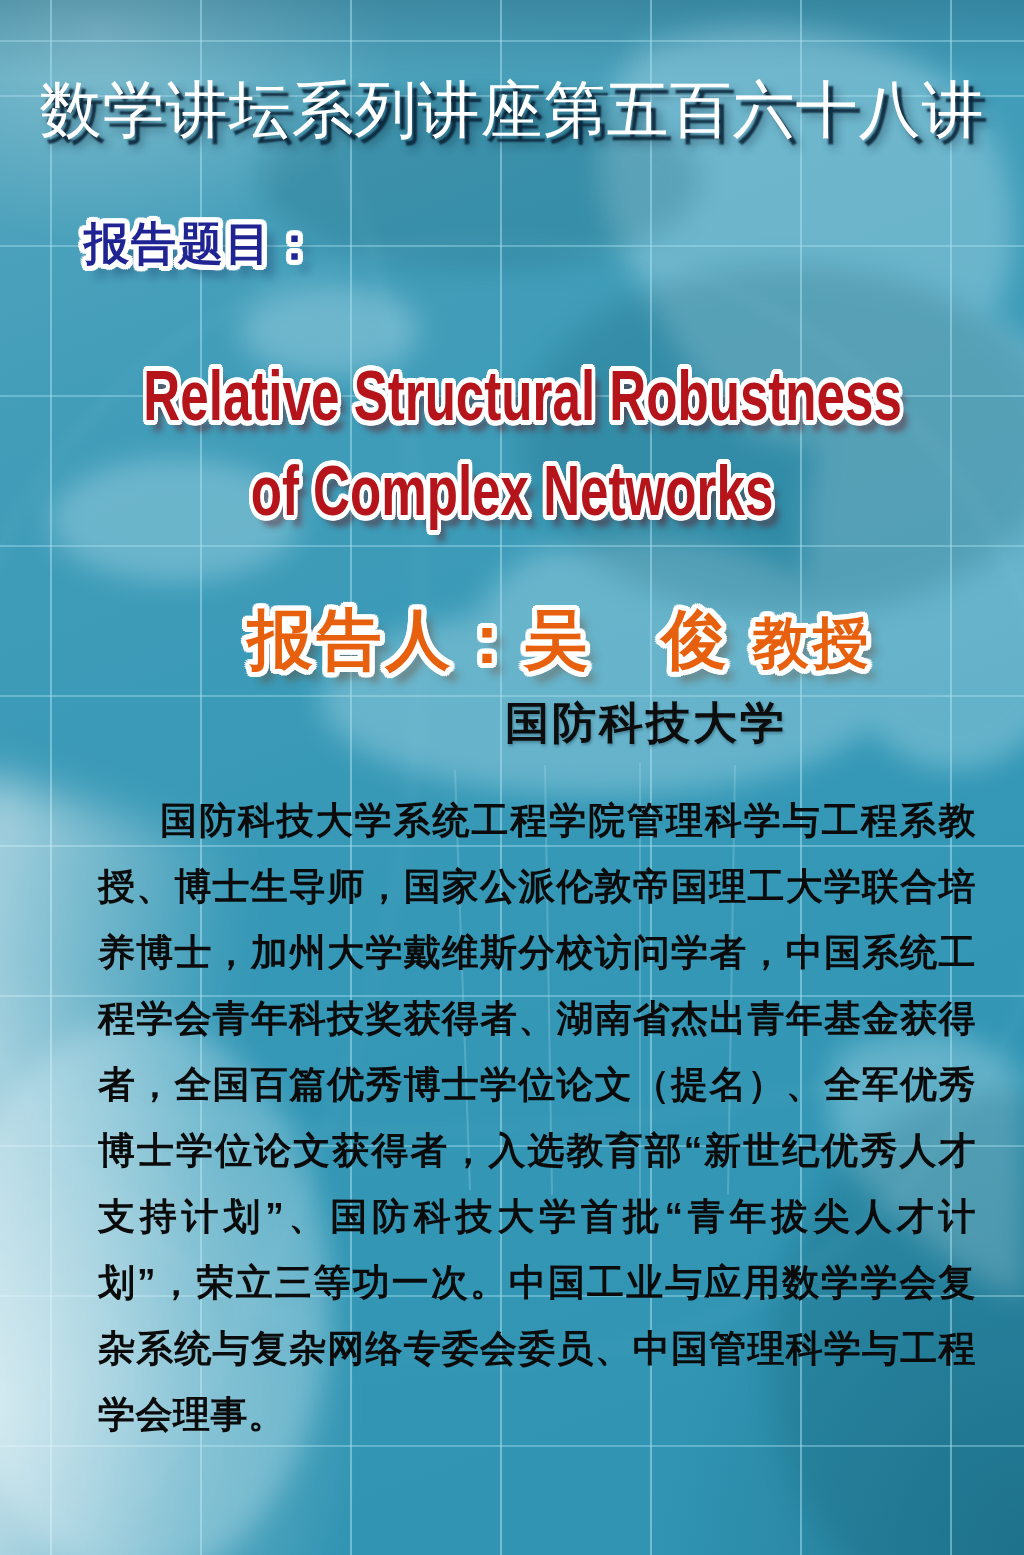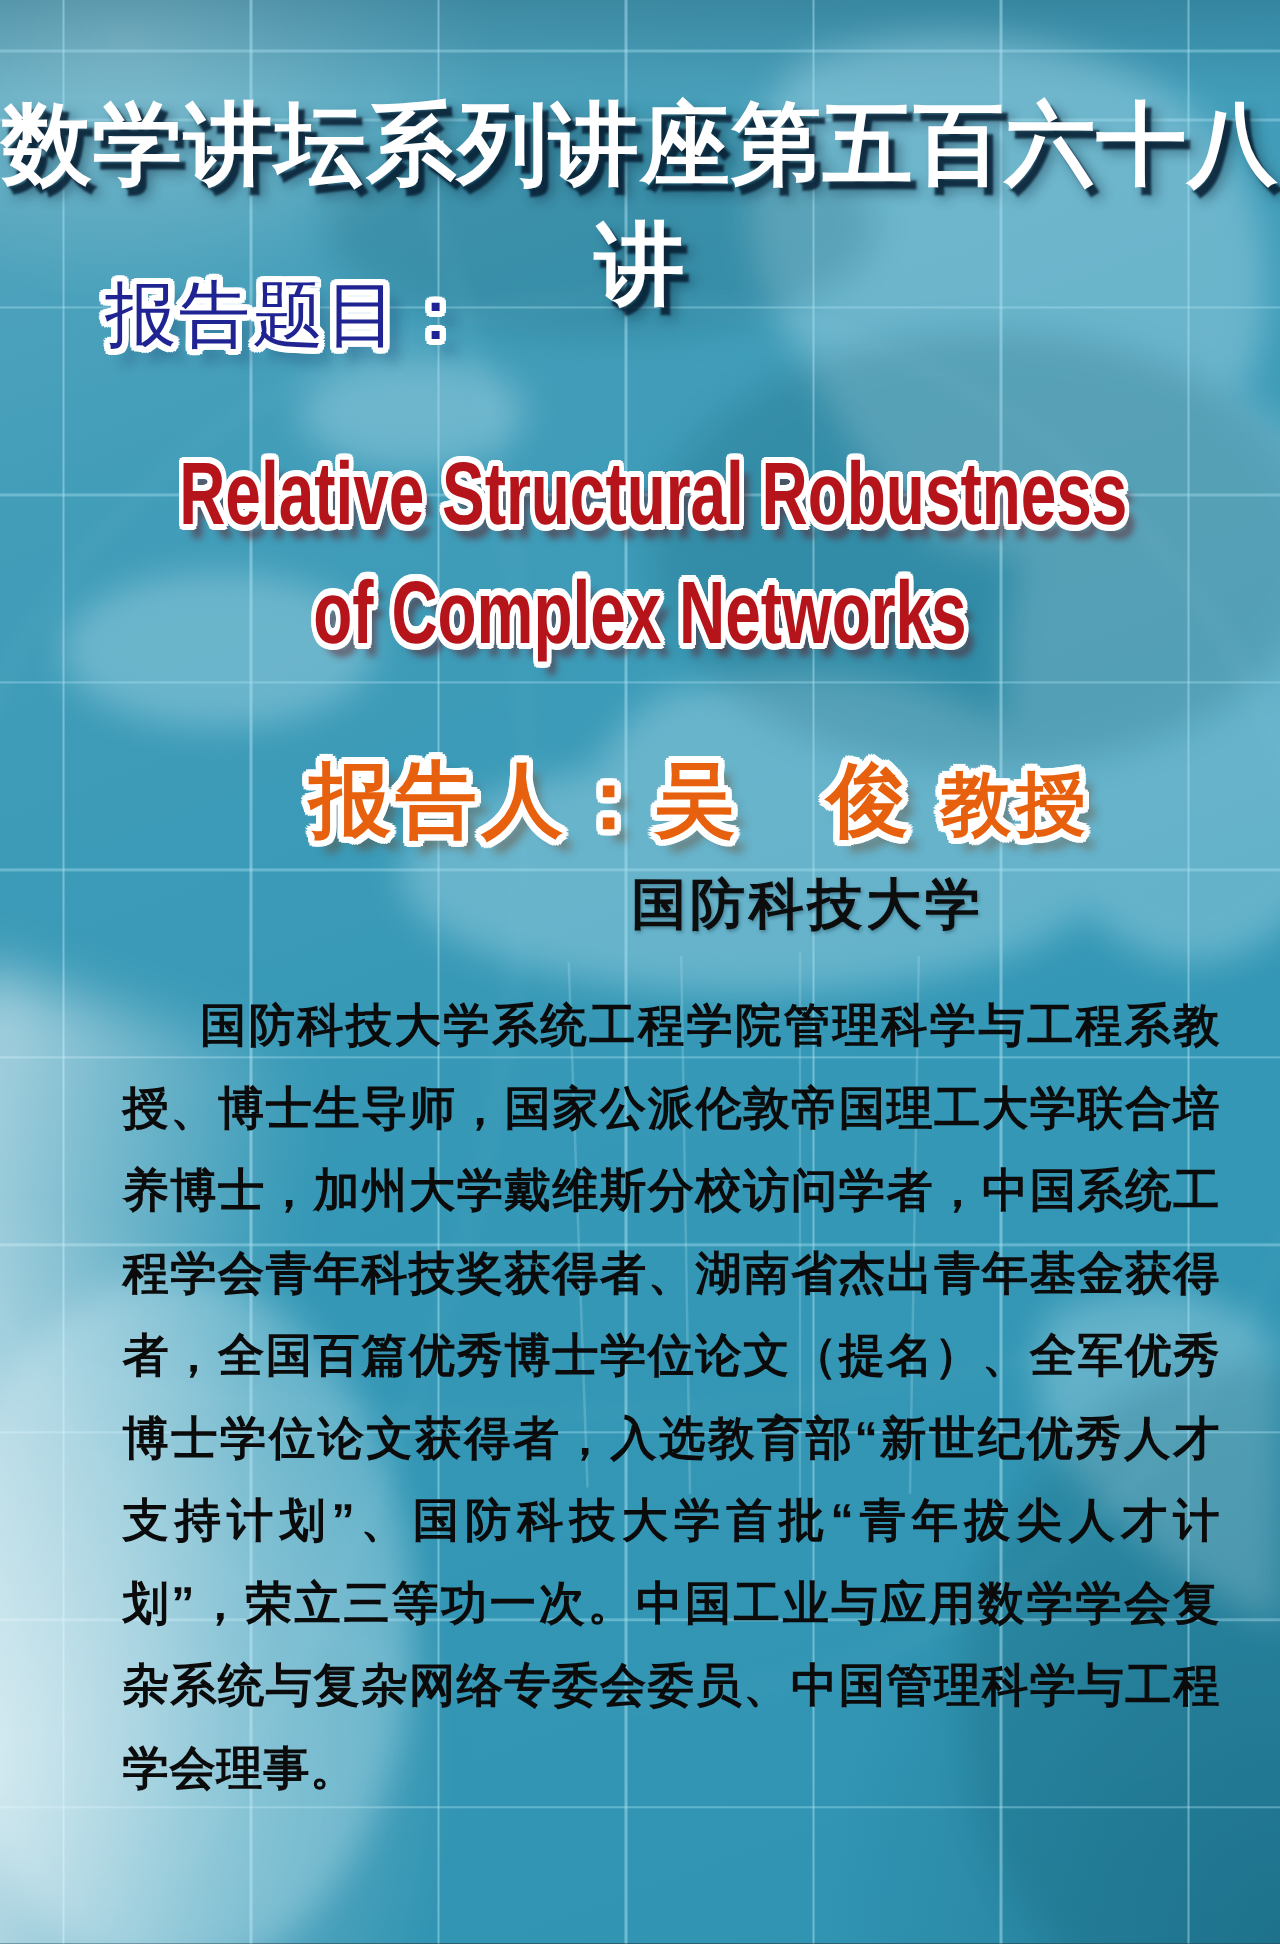--- a/index.html
+++ b/index.html
@@ -43,28 +43,28 @@
     --ow3: -3px 0 0 #fff, 3px 0 0 #fff, 0 -3px 0 #fff, 0 3px 0 #fff,
            -2px -2px 0 #fff, 2px -2px 0 #fff, -2px 2px 0 #fff, 2px 2px 0 #fff,
            -1px -3px 0 #fff, 1px -3px 0 #fff, -1px 3px 0 #fff, 1px 3px 0 #fff,
            -3px -1px 0 #fff, 3px -1px 0 #fff, -3px 1px 0 #fff, 3px 1px 0 #fff;
   }
 
   .series-title{
     position:absolute;top:68px;left:0;width:100%;
     text-align:center;
     font-family:"Liberation Serif","DejaVu Serif",serif;
-    font-weight:bold;font-size:72px;letter-spacing:1px;
+    font-weight:normal;font-size:62px;letter-spacing:1px;
     color:#ffffff;
     text-shadow:5px 6px 2px rgba(6,28,48,0.85), 8px 9px 10px rgba(6,28,48,0.45);
     margin:0;
   }
   .report-label{
     position:absolute;top:214px;left:84px;
-    font-size:57px;font-weight:400;letter-spacing:2px;
+    font-size:45px;font-weight:700;letter-spacing:2px;
     color:#1f2492;
     text-shadow:var(--ow5), 10px 11px 10px rgba(8,25,75,0.45);
   }
   .talk-title{
     position:absolute;top:348px;left:0;width:100%;
     text-align:center;color:#b6141b;
     font-size:71px;font-weight:bold;line-height:95px;
     transform:scaleX(0.72);transform-origin:50% 50%;
     text-shadow:var(--ow5), 10px 11px 7px rgba(100,10,16,0.5);
     letter-spacing:0px;white-space:nowrap;

